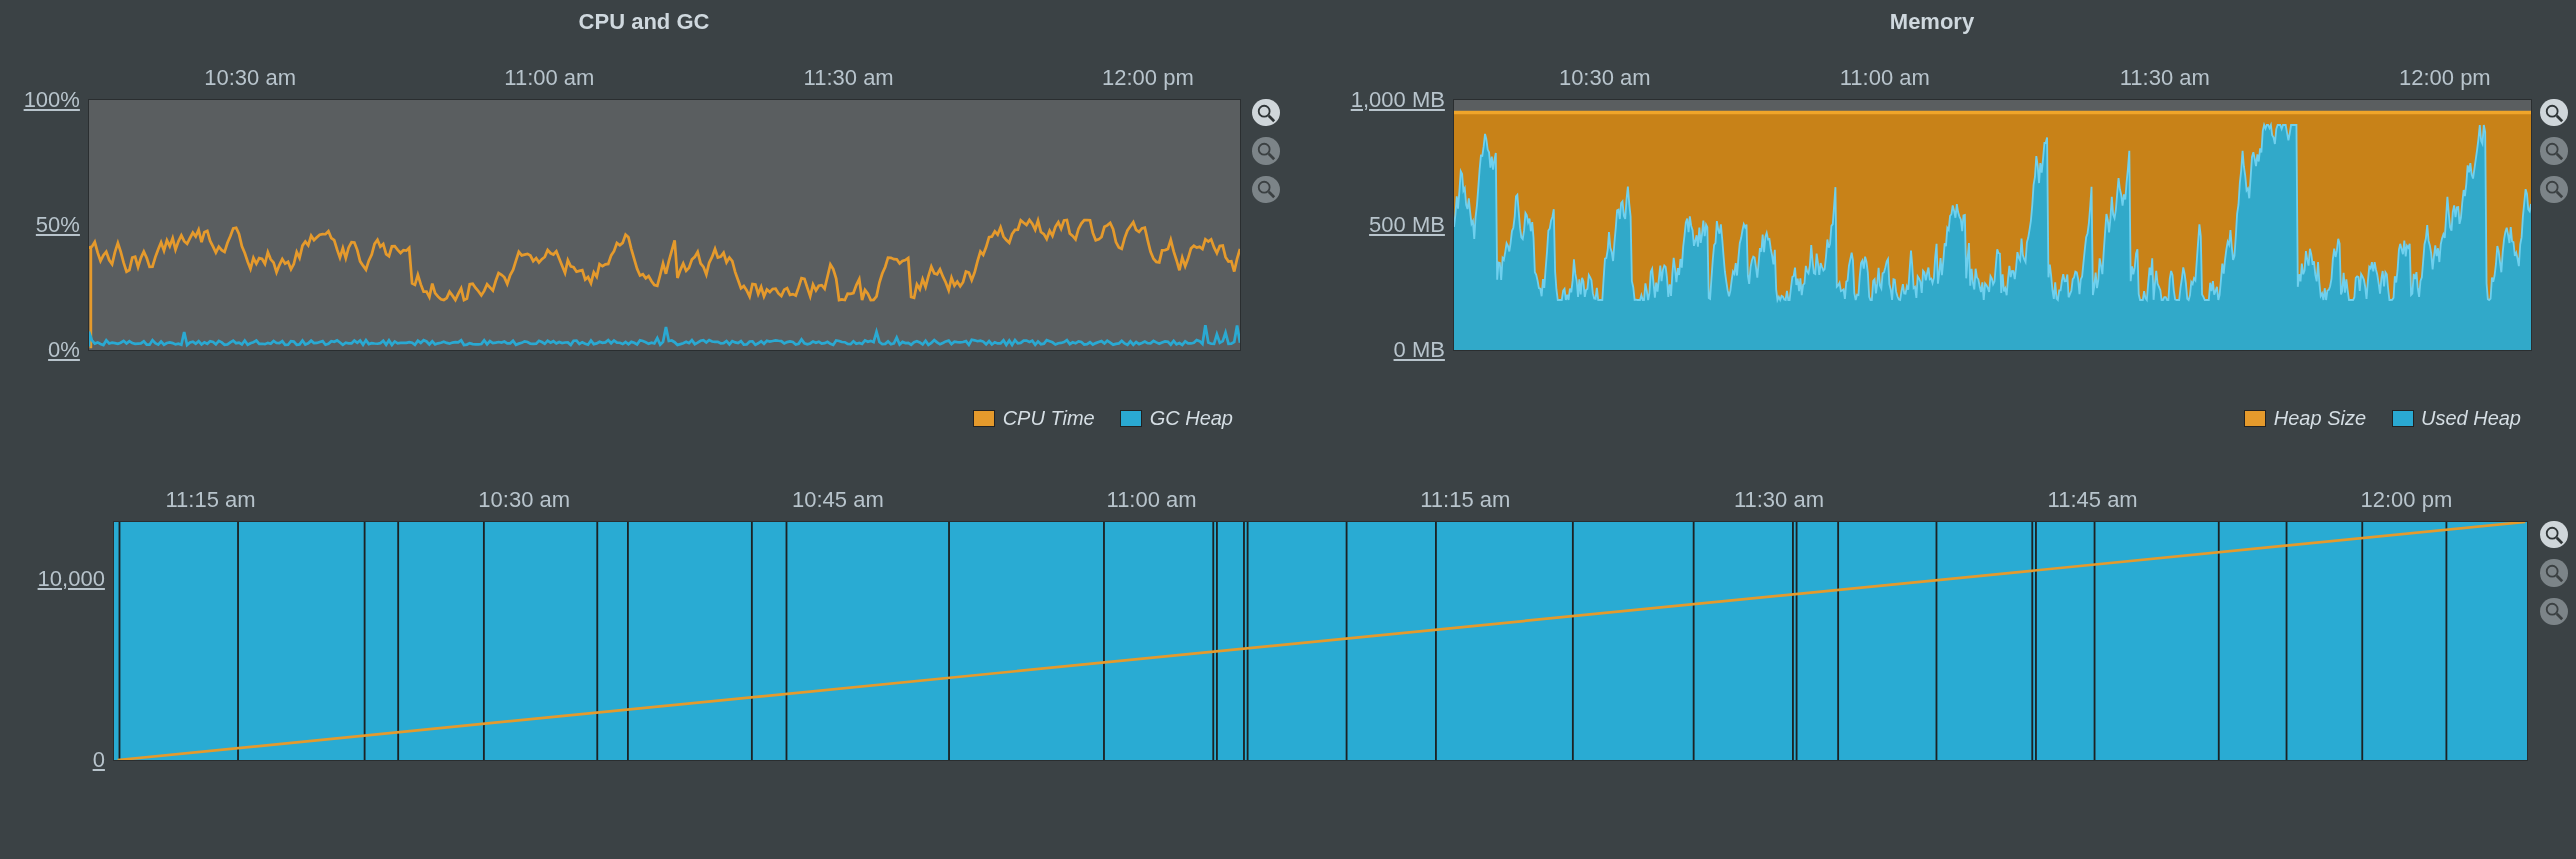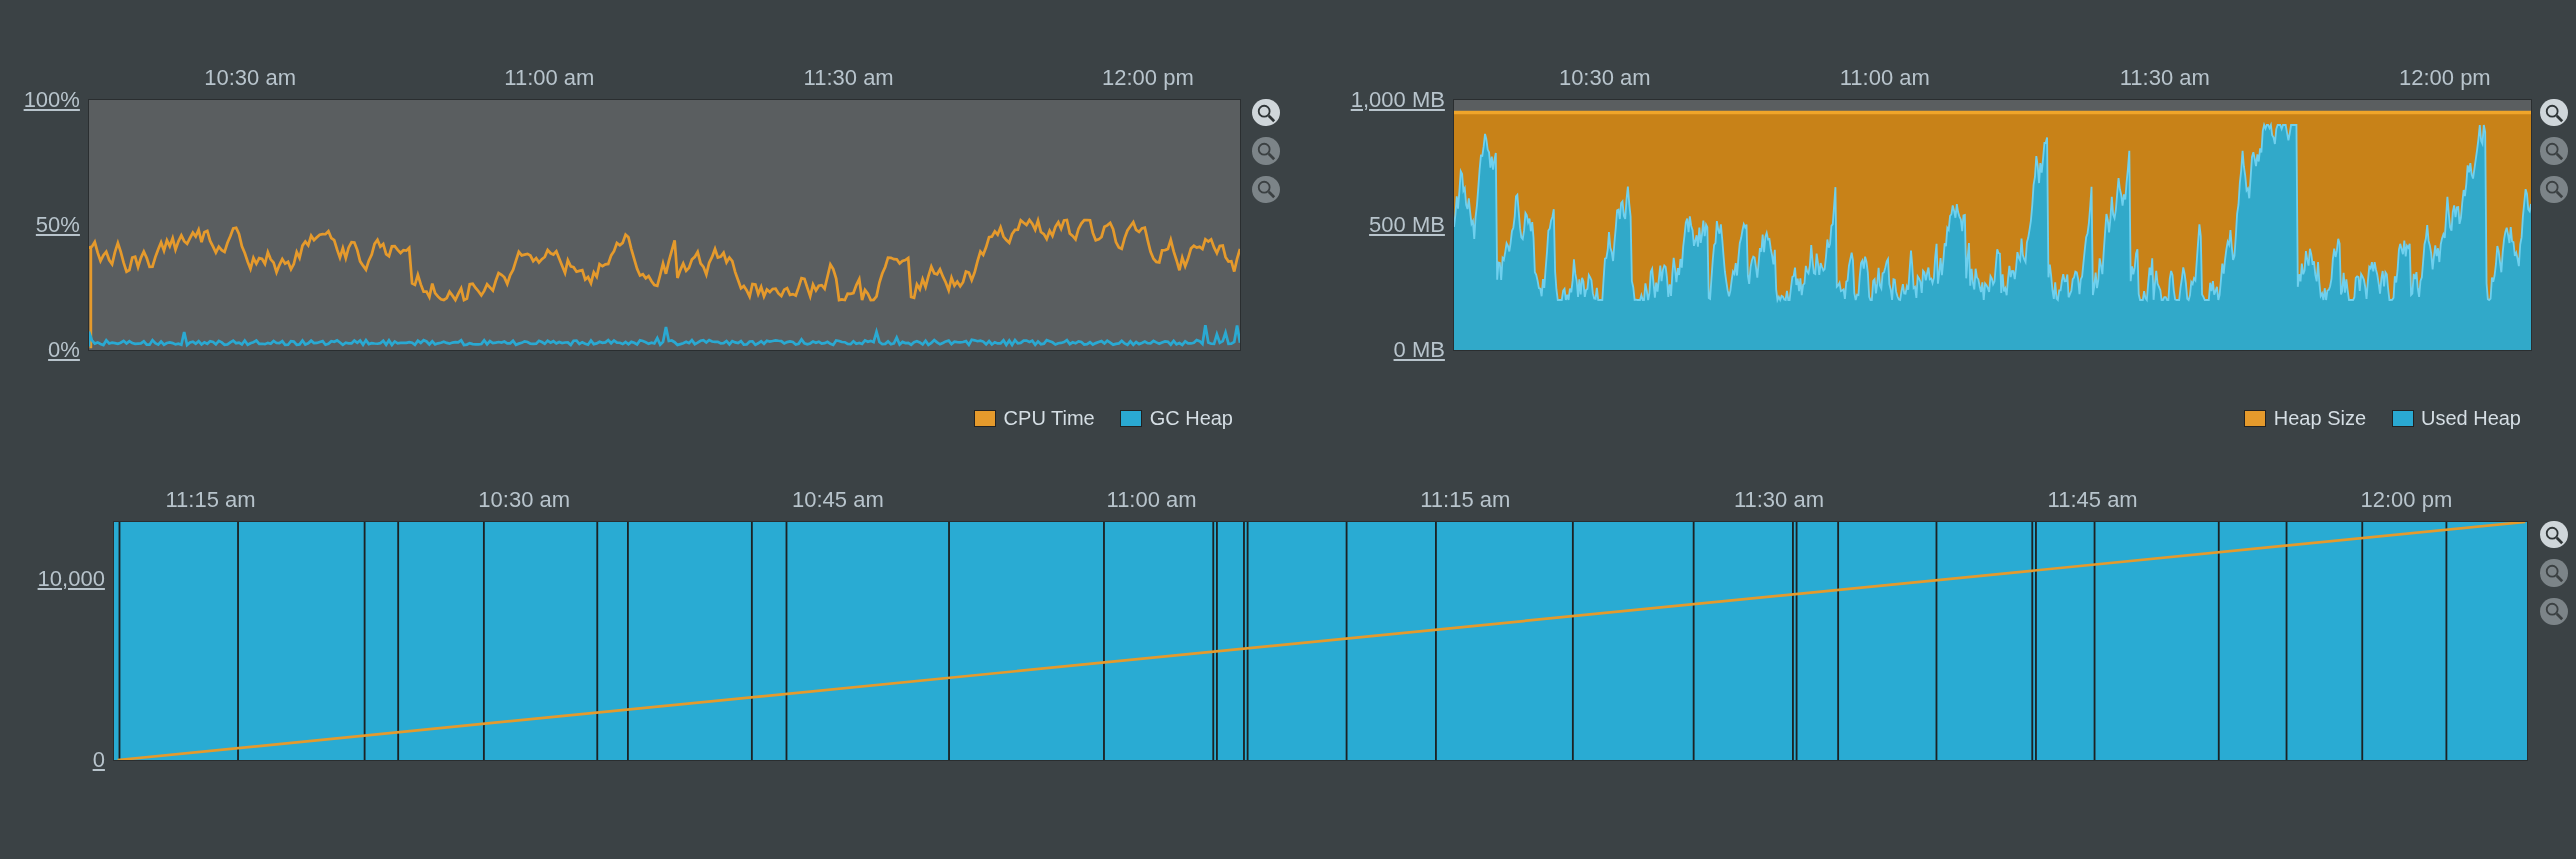--- a/index.html
+++ b/index.html
@@ -62,20 +62,21 @@
   }
   .zoom-btn.active { background: #cfd6da; }
   .zoom-btn svg { display: block; }
   .legend {
     position: absolute;
     right: 55px;
     bottom: 9.1px;
     display: flex; flex-direction: row; gap: 25.6px;
     font-size: 20px;
     align-items: center;
+    font-style: italic;
   }
   .legend-item { display: flex; flex-direction: row; align-items: center; gap: 7.3px; }
   .swatch { width: 22px; height: 16.5px; border: 0.9px solid #222; }
   .swatch.orange { background: var(--orange); }
   .swatch.cyan   { background: var(--cyan); }
 
   
   .plot-frame {
     position: absolute;
     border: 0.9px solid #2a2e30;
@@ -109,20 +110,21 @@
   .surv-line { fill: none; stroke: var(--orange); stroke-width: 3; }
 
 </style>
 </head>
 <body>
 
 <div class="root">
   <div class="row1">
 
     <div class="cell cell-cpu">
+      <div class="chart-title">CPU and GC</div>
       <div class="zoom-col">
         <div class="zoom-btn active">
           <svg width="20" height="20" viewBox="0 0 22 22">
             <circle cx="9" cy="9" r="6" fill="none" stroke="#2e3436" stroke-width="2"></circle>
             <line x1="14" y1="14" x2="20" y2="20" stroke="#2e3436" stroke-width="3"></line>
           </svg>
         </div>
         <div class="zoom-btn">
           <svg width="20" height="20" viewBox="0 0 22 22">
             <circle cx="9" cy="9" r="6" fill="none" stroke="#3b4042" stroke-width="2"></circle>
@@ -159,20 +161,21 @@
           <span>CPU Time</span>
         </div>
         <div class="legend-item">
           <span class="swatch cyan"></span>
           <span>GC Heap</span>
         </div>
       </div>
     </div>
 
     <div class="cell cell-mem">
+      <div class="chart-title">Memory</div>
       <div class="zoom-col">
         <div class="zoom-btn active">
           <svg width="20" height="20" viewBox="0 0 22 22">
             <circle cx="9" cy="9" r="6" fill="none" stroke="#2e3436" stroke-width="2"></circle>
             <line x1="14" y1="14" x2="20" y2="20" stroke="#2e3436" stroke-width="3"></line>
           </svg>
         </div>
         <div class="zoom-btn">
           <svg width="20" height="20" viewBox="0 0 22 22">
             <circle cx="9" cy="9" r="6" fill="none" stroke="#3b4042" stroke-width="2"></circle>

